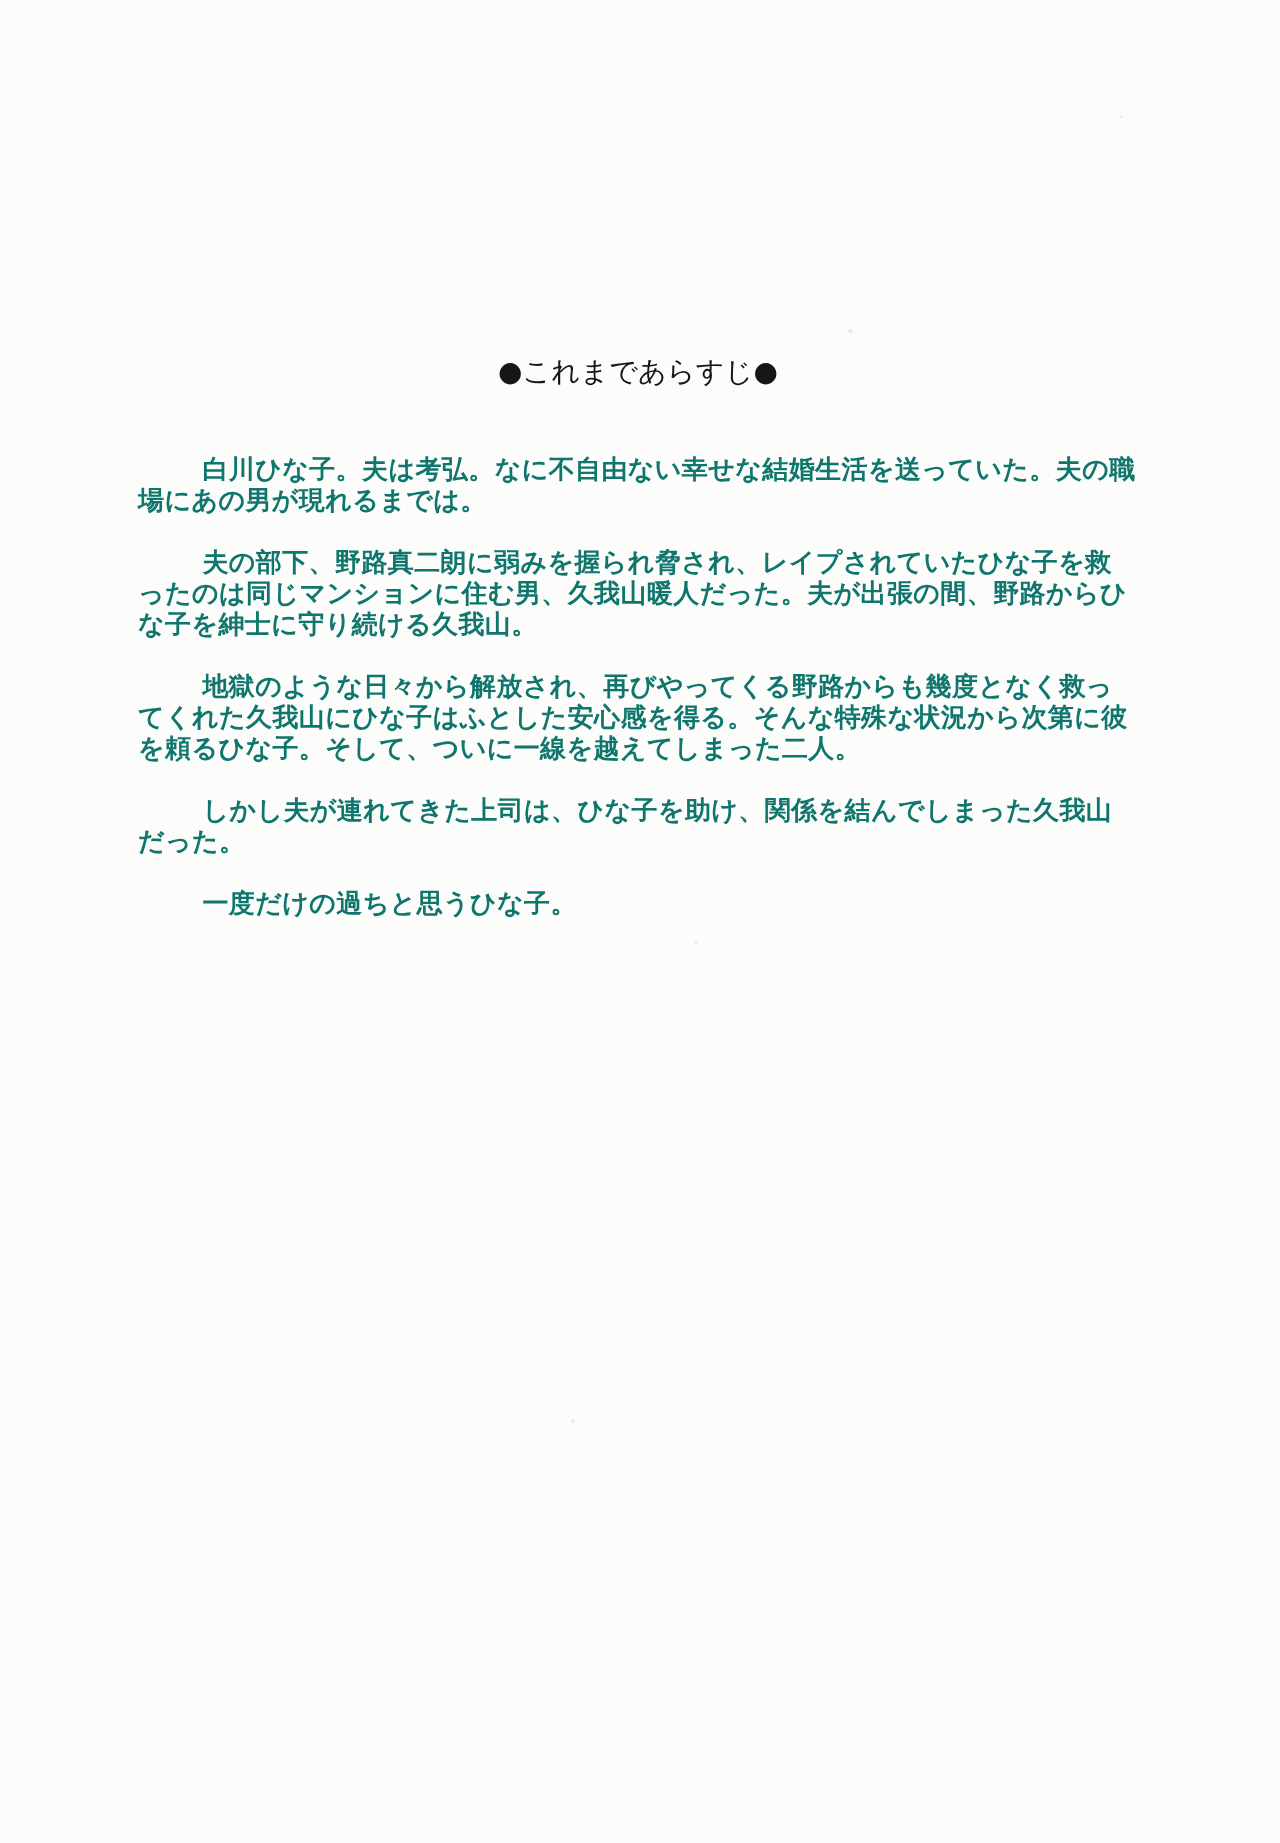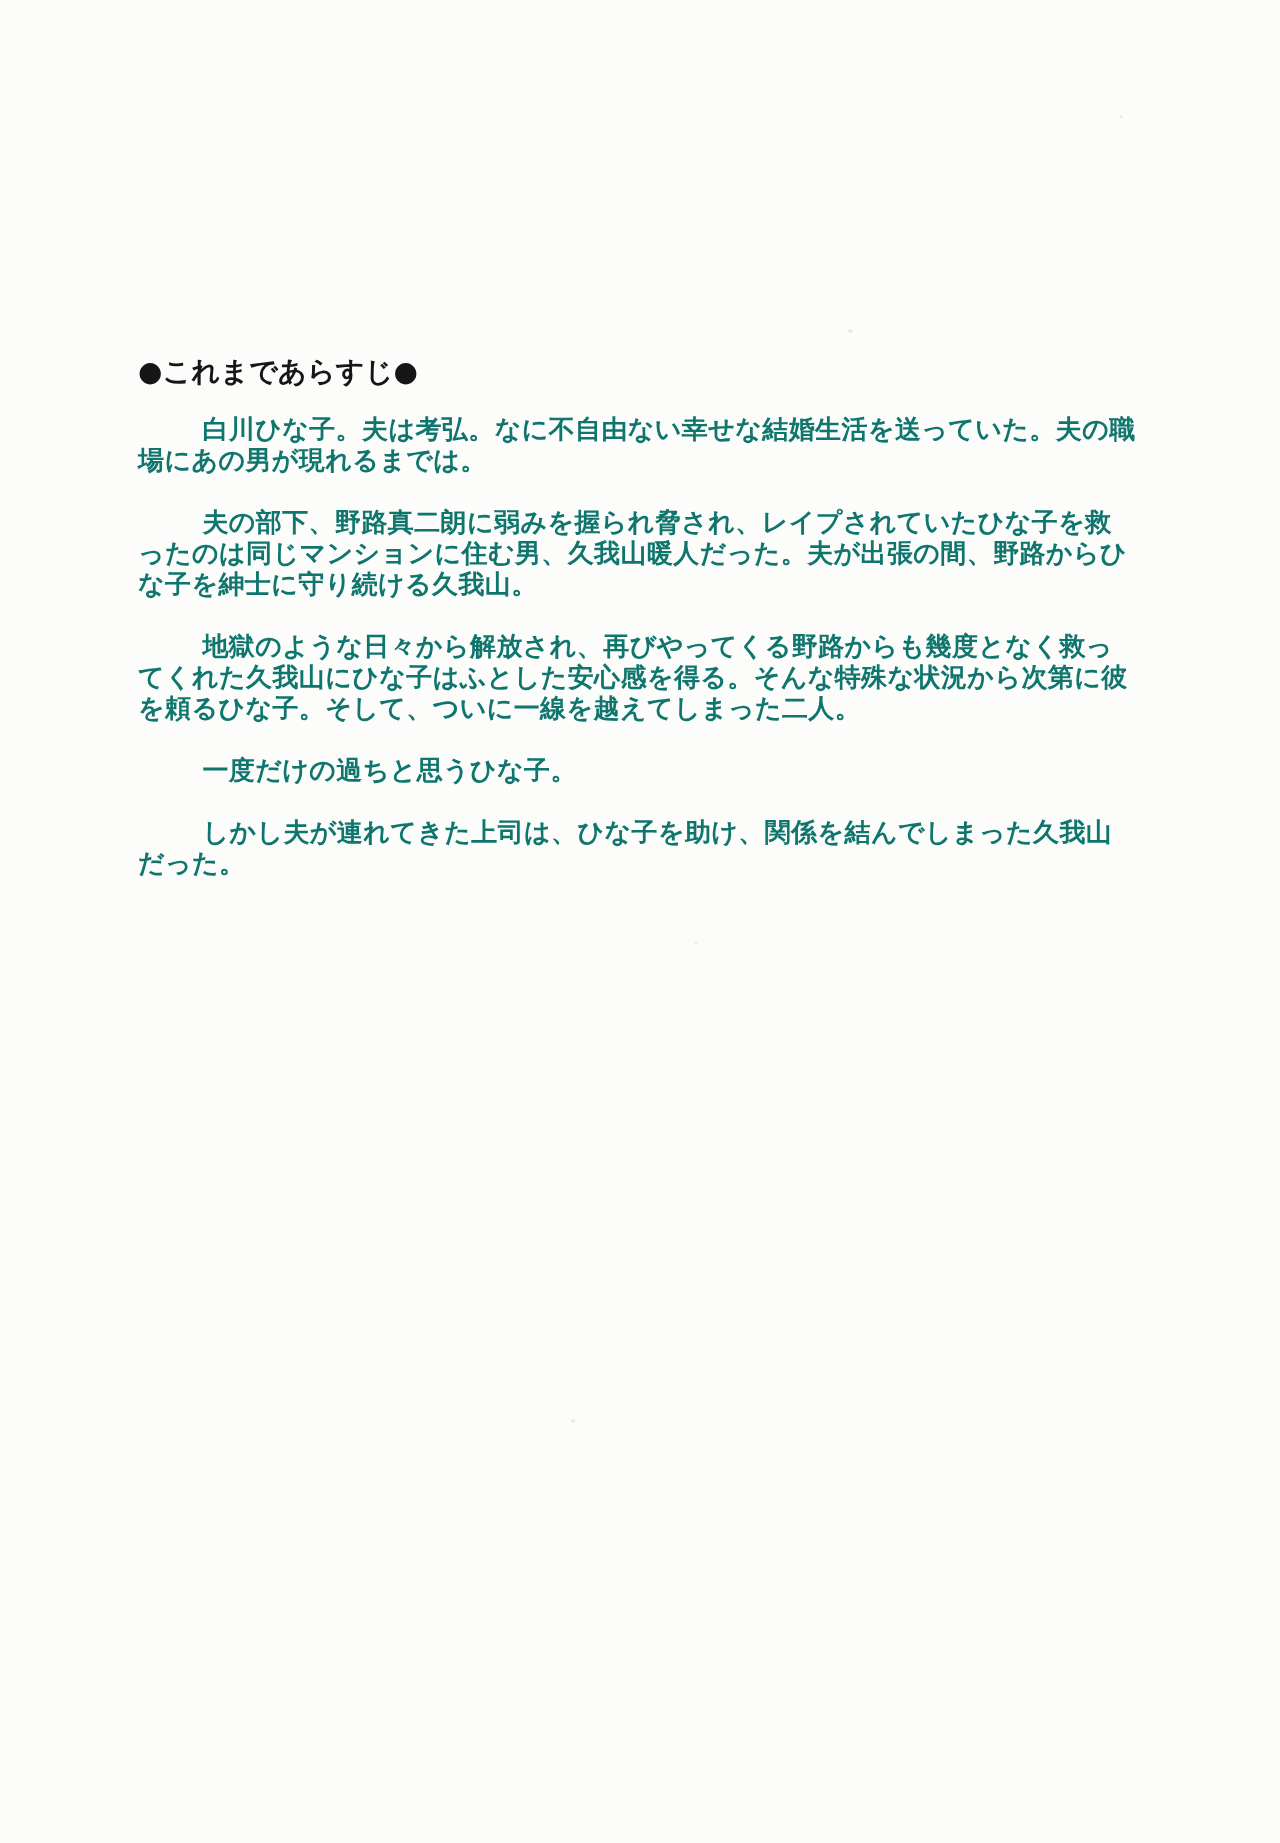--- a/index.html
+++ b/index.html
@@ -19,25 +19,26 @@
   .text-column {
     position: absolute;
     left: 138px;
     top: 0;
     width: 1000px;
     padding-top: 356px;
     color: #1b1b1b;
     font-weight: 700;
   }
   .title {
-    margin: 0 0 27px 0;
+    margin: 0 0 67px 0;
     font-size: 28px;
     line-height: 31px;
     letter-spacing: 0.2px;
-    font-weight: 700;
+    text-align: center;
+    font-weight: 400;
     color: #161616;
   }
   .para {
     margin: 0 0 31px 0;
     font-size: 26px;
     line-height: 31px;
     letter-spacing: 0.4px;
     text-indent: 38px;
     word-break: break-all;
     line-break: anywhere;
@@ -59,23 +60,23 @@
 
   <div class="text-column">
     <h1 class="title">●これまであらすじ●</h1>
 
     <p class="para">　白川ひな子。夫は考弘。なに不自由ない幸せな結婚生活を送っていた。夫の職場にあの男が現れるまでは。</p>
 
     <p class="para">　夫の部下、野路真二朗に弱みを握られ脅され、レイプされていたひな子を救ったのは同じマンションに住む男、久我山暖人だった。夫が出張の間、野路からひな子を紳士に守り続ける久我山。</p>
 
     <p class="para">　地獄のような日々から解放され、再びやってくる野路からも幾度となく救ってくれた久我山にひな子はふとした安心感を得る。そんな特殊な状況から次第に彼を頼るひな子。そして、ついに一線を越えてしまった二人。</p>
 
+    <p class="para extra-gap">　しかし夫が連れてきた上司は、ひな子を助け、関係を結んでしまった久我山だった。</p>
+
     <p class="para">　一度だけの過ちと思うひな子。</p>
-
-    <p class="para extra-gap">　しかし夫が連れてきた上司は、ひな子を助け、関係を結んでしまった久我山だった。</p>
   </div>
 
   <div class="speck" style="left:848px; top:329px; width:5px; height:4px;"></div>
   <div class="speck" style="left:571px; top:1419px; width:4px; height:4px;"></div>
   <div class="speck" style="left:694px; top:941px; width:4px; height:3px;"></div>
   <div class="speck" style="left:1120px; top:115px; width:3px; height:3px;"></div>
 
 </div>
 
 </body></html>

